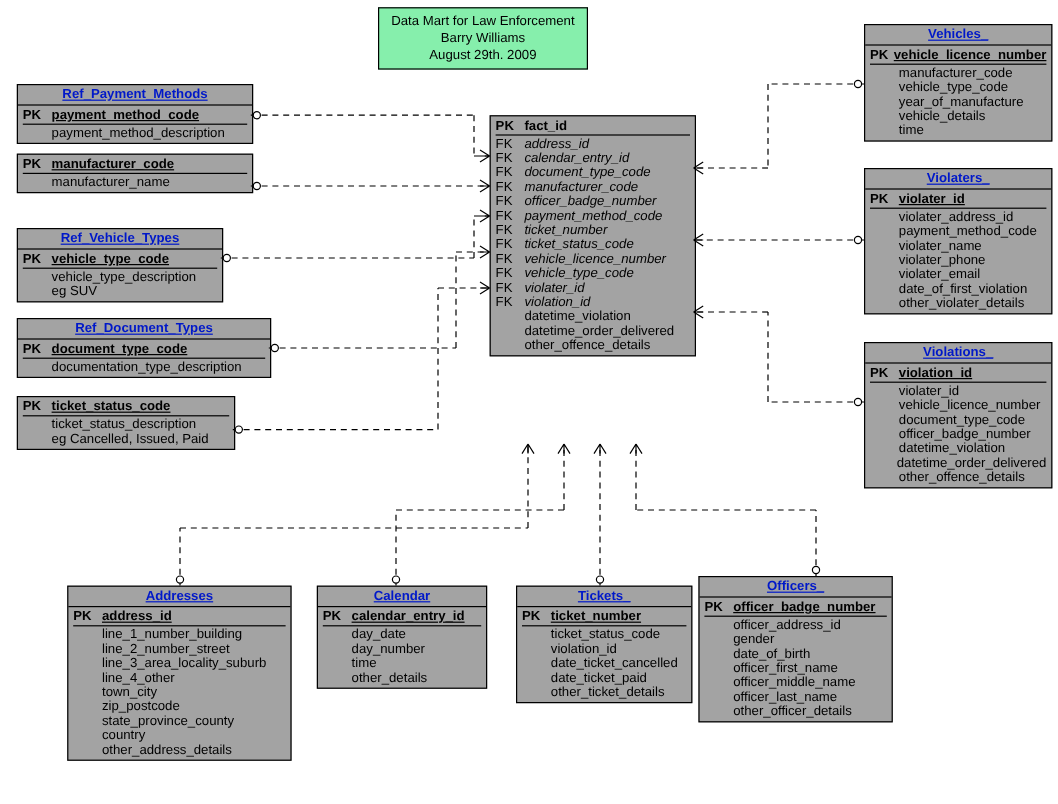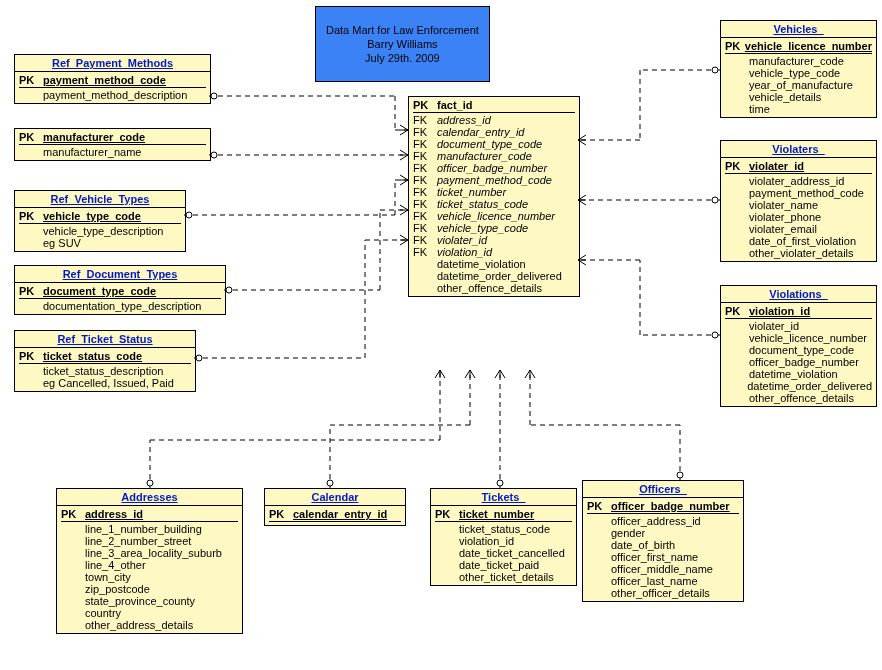--- a/index.html
+++ b/index.html
@@ -1,36 +1,36 @@
 <!DOCTYPE html>
 <html><head>
 <meta charset="utf-8">
 <style>
 body{margin:0;font-family:Arial,sans-serif;font-size:11px;background:#fff;width:882px;height:670px;position:relative}
-.title-box{position:absolute;border:1px solid #000;padding:16px 10px;text-align:center;background:#3b82f6}
+.title-box{position:absolute;border:1px solid #000;padding:4px 10px;text-align:center;background:#86efac}
 .title-box div{line-height:14px}
-.entity{position:absolute;border:1px solid #000;background:#fef9c3}
+.entity{position:absolute;border:1px solid #000;background:#a3a3a3}
 .entity-title{text-align:center;font-weight:bold;color:#0018c9;border-bottom:1px solid #000;padding:2px 6px;text-decoration:underline}
 .entity-body{padding:2px 4px}
 .entity-row{display:flex;white-space:nowrap}
 .key{font-weight:bold;width:24px;display:inline-block}
 .fk{width:24px;display:inline-block}
 .nm{display:inline-block}
 .hr{height:0;border-top:1px solid #000;margin:1px 0}
 svg.lines{position:absolute;left:0;top:0;width:882px;height:670px;pointer-events:none}
 svg.lines line,svg.lines path{stroke:#000;stroke-width:1;fill:none}
 .dash{stroke-dasharray:5 4}
 </style>
 </head>
 <body>
 
 <div class="title-box" style="left:315px;top:6px">
   <div>Data Mart for Law Enforcement</div>
   <div>Barry Williams</div>
-  <div>July 29th. 2009</div>
+  <div>August 29th. 2009</div>
 </div>
 
 <div class="entity" id="facts" style="left:408px;top:96px;width:170px">
   <div class="entity-body">
     <div class="entity-row">
         <span class="key">PK</span>
         <span class="nm" style="font-weight:bold;">fact_id</span>
       </div>
     <div class="hr"></div>
     <div id="facts-fks">
@@ -93,21 +93,21 @@
           <span class="nm">datetime_order_delivered</span>
         </div>
         <div class="entity-row">
           <span class="key"></span>
           <span class="nm">other_offence_details</span>
         </div>
       </div>
   </div>
 </div>
 
-<div class="entity" id="refpay" style="left:14px;top:54px;width:195px">
+<div class="entity" id="refpay" style="left:14px;top:70px;width:195px">
   <div class="entity-title">Ref_Payment_Methods</div>
   <div class="entity-body">
       <div class="entity-row">
         <span class="key">PK</span>
         <span class="nm" style="font-weight:bold;text-decoration:underline">payment_method_code</span>
       </div>
       <div class="hr"></div>
       <div id="refpay-a">
         <div class="entity-row">
           <span class="key"></span>
@@ -165,21 +165,20 @@
       <div id="refdoc-a">
         <div class="entity-row">
           <span class="key"></span>
           <span class="nm">documentation_type_description</span>
         </div>
       </div>
     </div>
 </div>
 
 <div class="entity" id="reftk" style="left:14px;top:330px;width:180px">
-  <div class="entity-title">Ref_Ticket_Status</div>
   <div class="entity-body">
       <div class="entity-row">
         <span class="key">PK</span>
         <span class="nm" style="font-weight:bold;text-decoration:underline">ticket_status_code</span>
       </div>
       <div class="hr"></div>
       <div id="reftk-a">
         <div class="entity-row">
           <span class="key"></span>
           <span class="nm">ticket_status_description</span>
@@ -357,20 +356,38 @@
 </div>
 
 <div class="entity" id="cal" style="left:264px;top:488px;width:140px">
   <div class="entity-title">Calendar</div>
   <div class="entity-body">
       <div class="entity-row">
         <span class="key">PK</span>
         <span class="nm" style="font-weight:bold;text-decoration:underline">calendar_entry_id</span>
       </div>
       <div class="hr"></div>
+      <div id="cal-a">
+        <div class="entity-row">
+          <span class="key"></span>
+          <span class="nm">day_date</span>
+        </div>
+        <div class="entity-row">
+          <span class="key"></span>
+          <span class="nm">day_number</span>
+        </div>
+        <div class="entity-row">
+          <span class="key"></span>
+          <span class="nm">time</span>
+        </div>
+        <div class="entity-row">
+          <span class="key"></span>
+          <span class="nm">other_details</span>
+        </div>
+      </div>
     </div>
 </div>
 
 <div class="entity" id="tk" style="left:430px;top:488px;width:145px">
   <div class="entity-title">Tickets_</div>
   <div class="entity-body">
       <div class="entity-row">
         <span class="key">PK</span>
         <span class="nm" style="font-weight:bold;text-decoration:underline">ticket_number</span>
       </div>

